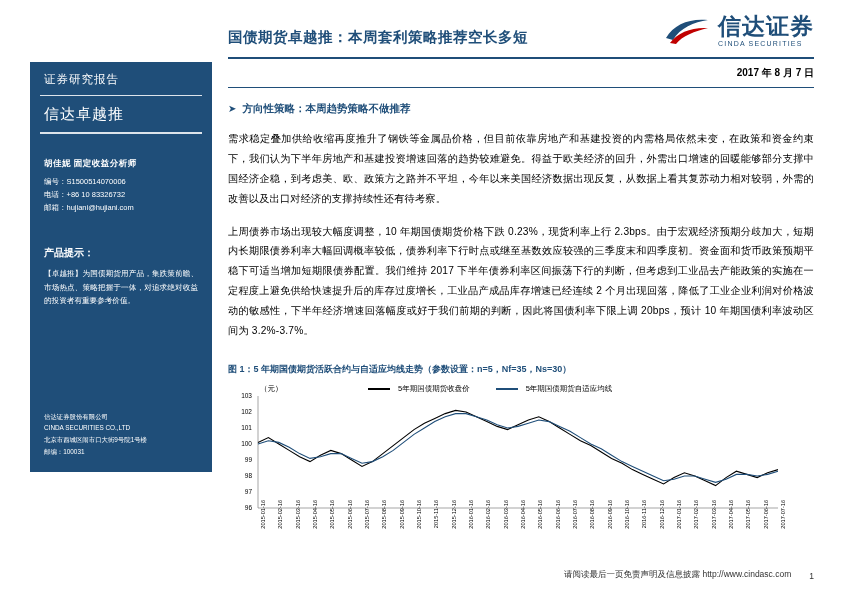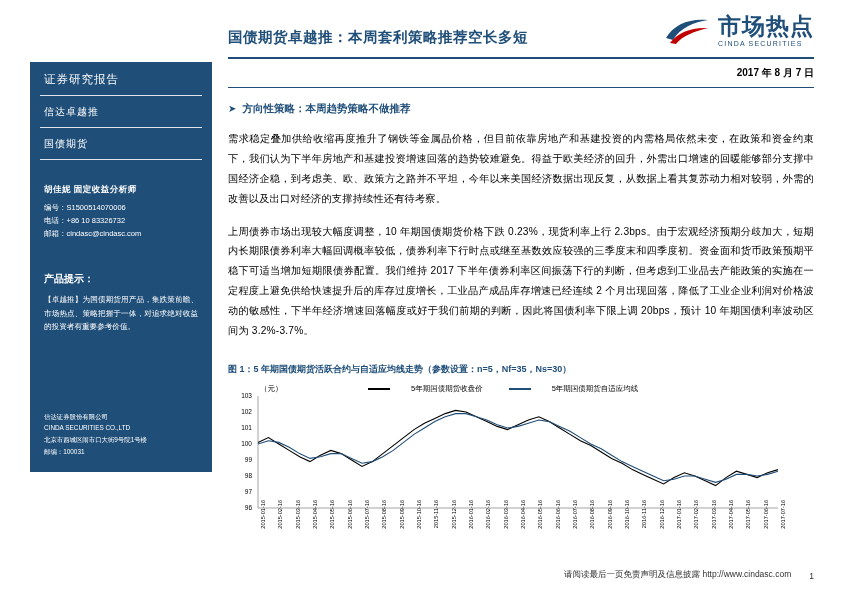--- a/index.html
+++ b/index.html
@@ -37,21 +37,21 @@
     padding: 10px 14px 8px 14px;
     letter-spacing: 1px;
   }
   .sidebar-sep {
     height: 1px;
     background: #ffffff;
     opacity: .85;
     margin: 0 10px;
   }
   .sidebar-item {
-    font-size: 10px;
+    font-size: 15px;
     padding: 9px 14px 8px 14px;
     letter-spacing: 1px;
   }
   .analyst-block {
     margin: 22px 14px 0 14px;
     font-size: 7.5px;
     line-height: 1.75;
     color: #ffffff;
   }
   .analyst-name {
@@ -197,21 +197,21 @@
   .legend {
     position: absolute;
     left: 140px;
     top: 2px;
     display: flex;
     gap: 26px;
     align-items: center;
     font-size: 7.5px;
     color: #000;
   }
-  .legend-item { display: flex; align-items: center; gap: 21px; }
+  .legend-item { display: flex; align-items: center; gap: 8px; }
   .legend-swatch-black { width: 22px; height: 2px; background: #000; }
   .legend-swatch-blue { width: 22px; height: 2px; background: #1f4e79; }
 
   .x-labels {
     position: absolute;
     left: 30px;
     top: 118px;
     width: 520px;
     height: 50px;
   }
@@ -254,38 +254,37 @@
 <div class="page">
 
   <div class="logo-wrap">
     <div class="logo-mark">
       <svg width="46" height="30" viewBox="0 0 46 30">
         <path d="M2 22 C10 8, 26 2, 44 4 C30 6, 16 12, 9 24 Z" fill="#1f4e79"></path>
         <path d="M6 27 C14 16, 28 11, 44 12 C31 15, 18 20, 12 28 Z" fill="#c00000"></path>
       </svg>
     </div>
     <div class="logo-text">
-      <span class="logo-cn">市场热点</span>
+      <span class="logo-cn">信达证券</span>
       <span class="logo-en">CINDA SECURITIES</span>
     </div>
   </div>
 
   <div class="sidebar">
     <div class="sidebar-title">证券研究报告</div>
     <div class="sidebar-sep"></div>
     <div class="sidebar-item">信达卓越推</div>
     <div class="sidebar-sep"></div>
-    <div class="sidebar-item">国债期货</div>
     <div class="sidebar-sep"></div>
 
     <div class="analyst-block">
       <div class="analyst-name">胡佳妮   固定收益分析师</div>
       <div>编号：S1500514070006</div>
       <div>电话：+86 10 83326732</div>
-      <div>邮箱：cindasc@cindasc.com</div>
+      <div>邮箱：hujiani@hujiani.com</div>
     </div>
 
     <div class="product-block">
       <div class="product-title">产品提示：</div>
       <div class="product-text">【卓越推】为国债期货用产品，集跌策前瞻、市场热点、策略把握于一体，对追求绝对收益的投资者有重要参考价值。</div>
     </div>
 
     <div class="company-block">
       <div>信达证券股份有限公司</div>
       <div>CINDA SECURITIES CO.,LTD</div>

